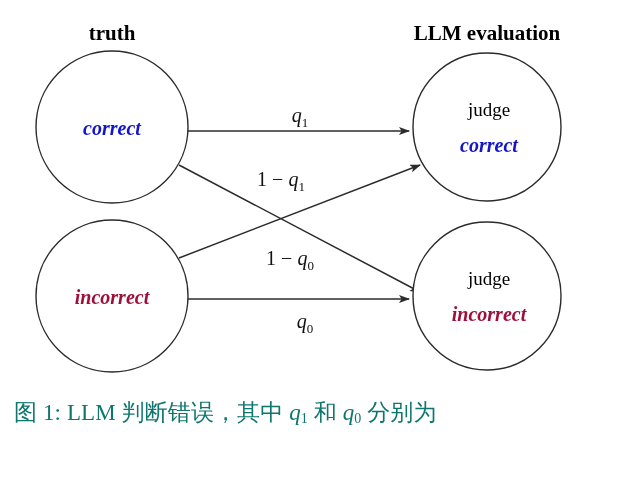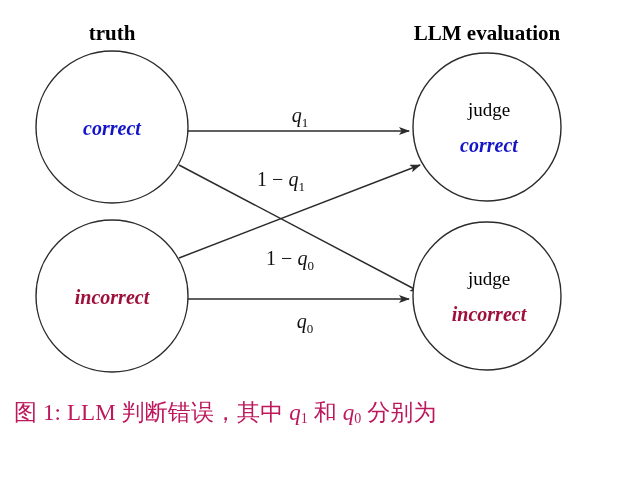--- a/index.html
+++ b/index.html
@@ -78,21 +78,21 @@
     font-style: normal;
   }
   #caption {
     position: absolute;
     left: 14px;
     top: 396px;
     width: 618px;
     font-family: "Liberation Serif", "DejaVu Serif", serif;
     font-size: 23px;
     line-height: 1.45;
-    color: #be185d;
+    color: #0f766e;
     letter-spacing: 0.1px;
   }
   #caption .cap-line {
     display: block;
     white-space: nowrap;
   }
   #caption .mvar {
     font-style: italic;
     font-family: "Liberation Serif", "DejaVu Serif", serif;
   }

